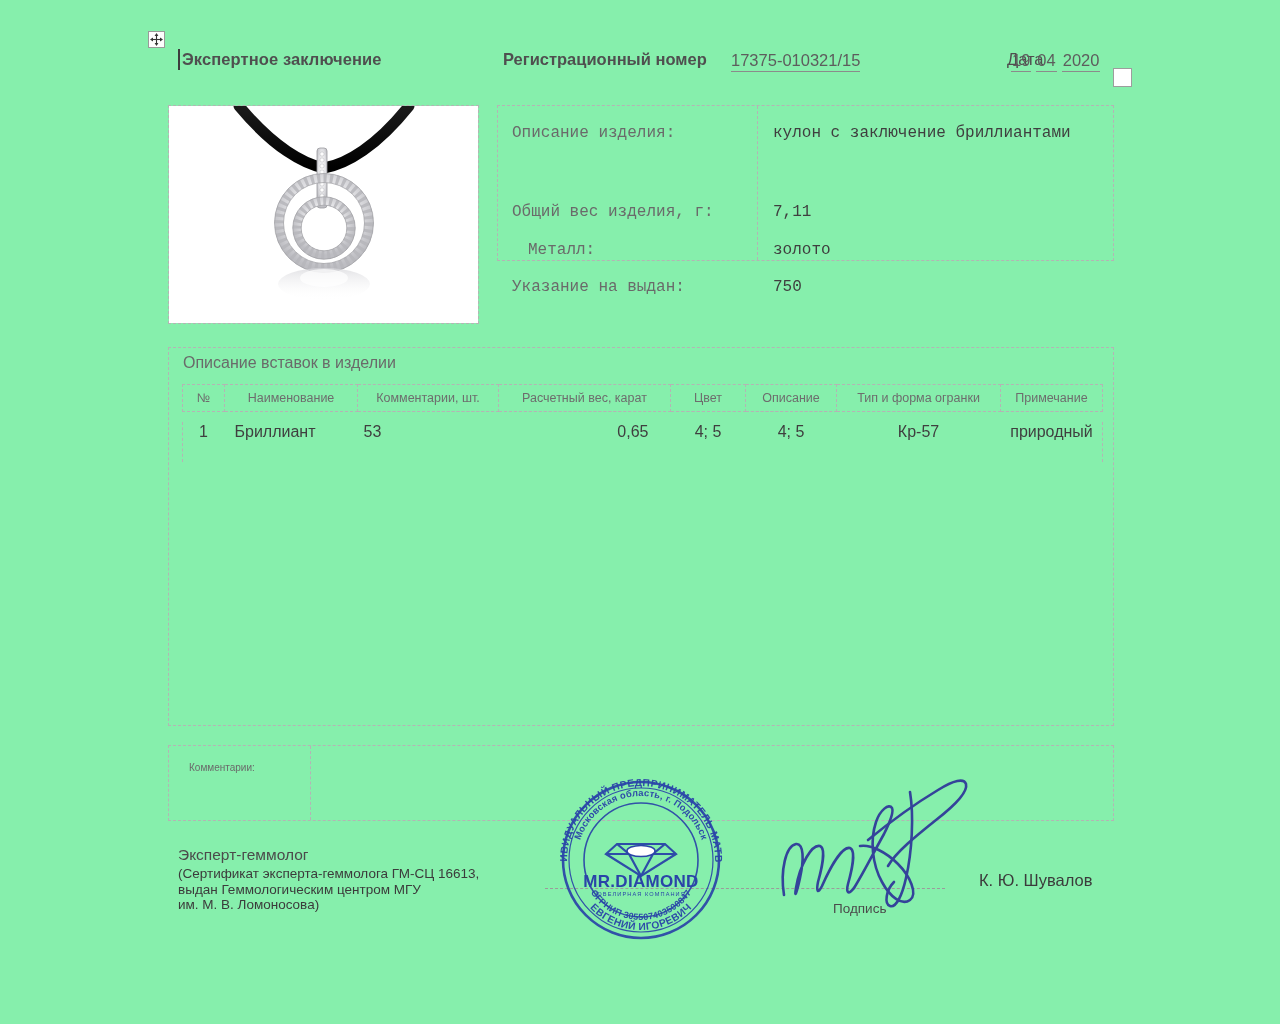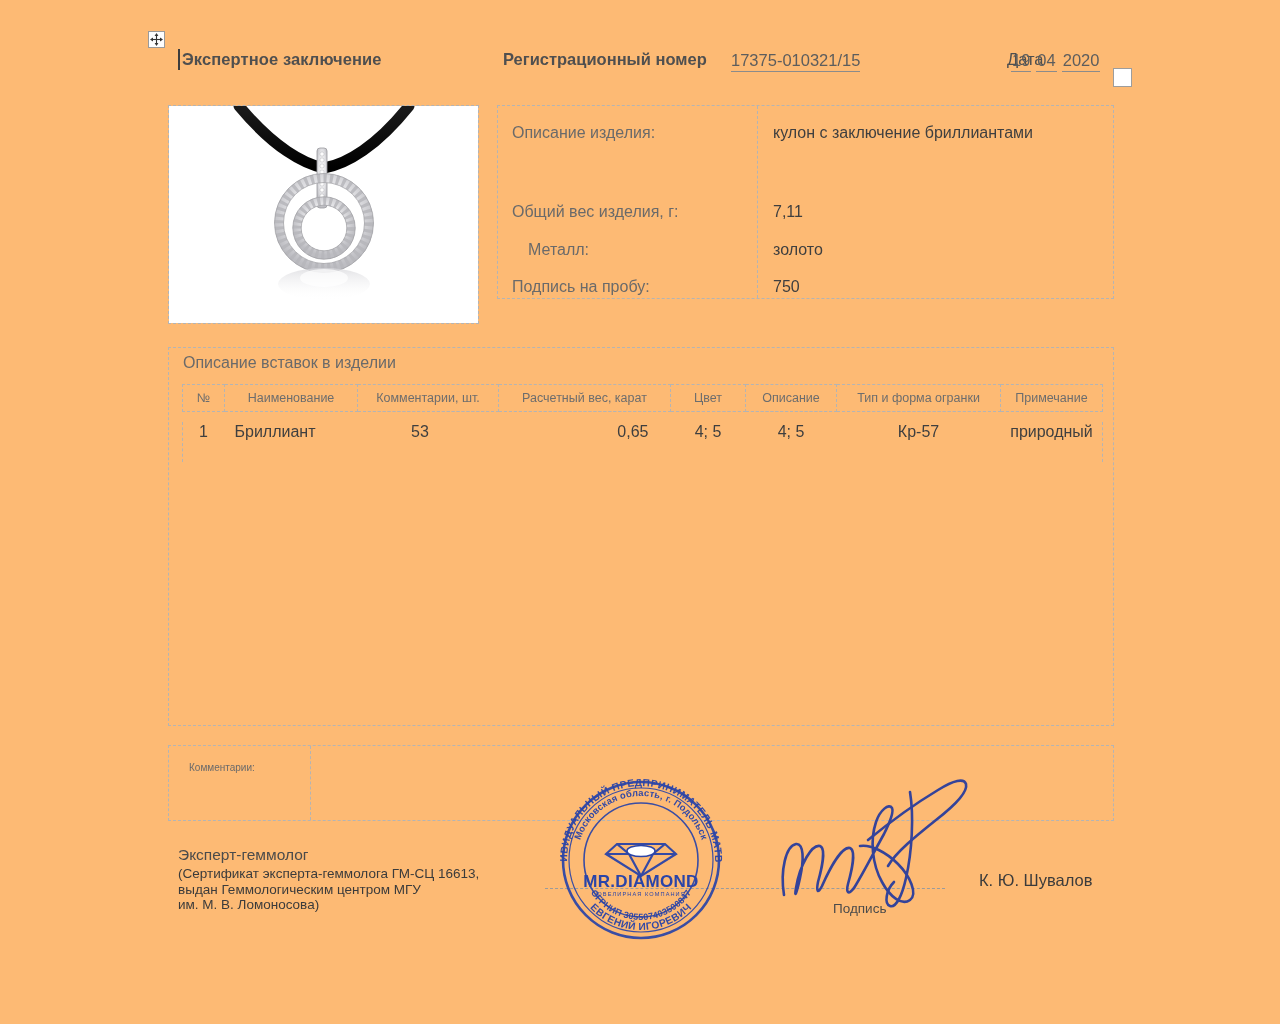--- a/index.html
+++ b/index.html
@@ -11,21 +11,21 @@
     width: 1280px;
     height: 1024px;
     position: relative;
     font-family: "Liberation Sans", sans-serif;
     color: #4a4a4a;
     overflow: hidden;
   }
   .page {
     position: absolute;
     inset: 0;
-    background: #fdba74;
+    background: #86efac;
   }
 
   
   .move-handle {
     position: absolute;
     left: 148px;
     top: 31px;
     width: 17px;
     height: 17px;
     border: 1px solid #9a9a9a;
@@ -117,21 +117,21 @@
   
   #photo-box { left: 168px; top: 105px; width: 311px; height: 219px; }
   .photo-inner {
     position: absolute;
     inset: 0;
     overflow: hidden;
   }
   .photo-inner svg { position: absolute; left: 0; top: 0; }
 
   
-  #desc-box { left: 497px; top: 105px; width: 617px; height: 194px; }
+  #desc-box { left: 497px; top: 105px; width: 617px; height: 156px; font-family: Liberation Mono, monospace; }
   .desc-divider {
     position: absolute;
     left: 259px;
     top: 0;
     bottom: 0;
     width: 0;
     border-left: 1px dashed #b4b4b4;
   }
   .desc-label {
     position: absolute;
@@ -187,21 +187,21 @@
     font-size: 16px;
     color: #3f3f3f;
     border: none;
     padding: 11px 6px 8px 6px;
     text-align: center;
     vertical-align: middle;
     white-space: nowrap;
   }
   .tbl td.num { text-align: center; }
   .tbl td.name { text-align: left; padding-left: 10px; }
-  .tbl td.qty  { text-align: center; padding-right: 22px; }
+  .tbl td.qty  { text-align: left; padding-right: 22px; }
   .tbl td.wt   { text-align: right; padding-right: 22px; }
 
   .tbl-body-left-rule {
     position: absolute;
     left: 13px;
     top: 74px;
     width: 0;
     height: 40px;
     border-left: 1px dashed #b4b4b4;
   }
@@ -378,21 +378,21 @@
   </div>
 
   <div class="dbox" id="desc-box">
     <div class="desc-divider"></div>
     <div class="desc-label dl0">Описание изделия:</div>
     <div class="desc-value dv0">кулон с заключение бриллиантами</div>
     <div class="desc-label dl1">Общий вес изделия, г:</div>
     <div class="desc-value dv1">7,11</div>
     <div class="desc-label dl2">Металл:</div>
     <div class="desc-value dv2">золото</div>
-    <div class="desc-label dl3">Подпись на пробу:</div>
+    <div class="desc-label dl3">Указание на выдан:</div>
     <div class="desc-value dv3">750</div>
   </div>
 
   <div class="dbox" id="inserts-box">
     <div class="inserts-title">Описание вставок в изделии</div>
     <table class="tbl">
       <colgroup>
         <col style="width:42px">
         <col style="width:133px">
         <col style="width:141px">

